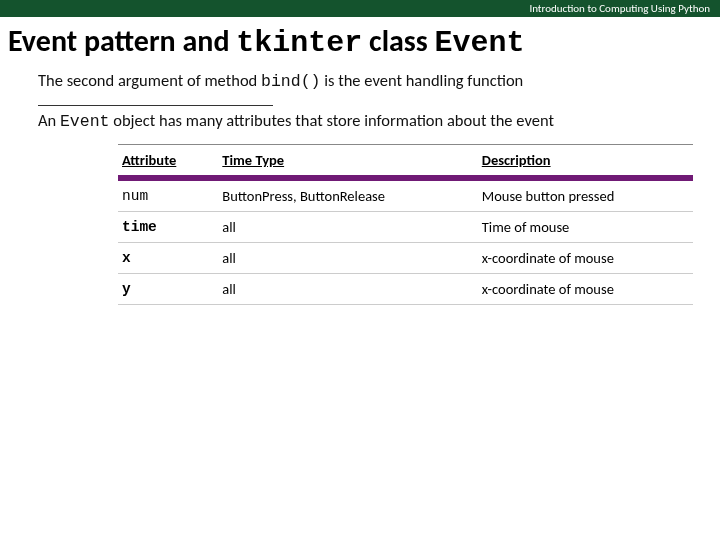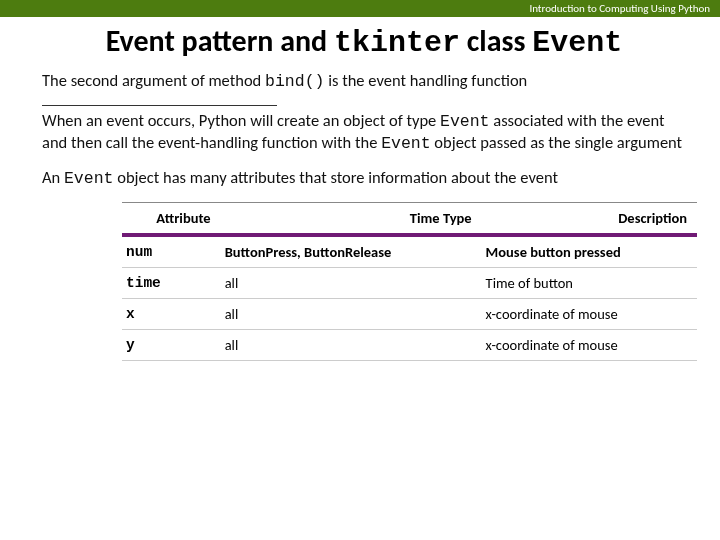--- a/index.html
+++ b/index.html
@@ -5,96 +5,92 @@
   * { margin: 0; padding: 0; box-sizing: border-box; }
   body {
     width: 720px;
     height: 540px;
     background: #ffffff;
     font-family: Calibri, "Segoe UI", Arial, sans-serif;
     color: #000;
     overflow: hidden;
   }
   .header-bar {
-    background: #4d7c0f;
+    background: #14532d;
     color: #fff;
     text-align: right;
     font-size: 11px;
     padding: 2px 10px 2px 0;
     font-weight: 500;
   }
   .title {
     font-size: 30px;
     font-weight: 700;
-    text-align: center;
     padding: 5px 0 10px 8px;
     color: #000;
   }
   .title .mono { font-family: "Courier New", monospace; }
   .content {
-    padding: 0 30px;
-    margin-left: 12px;
+    padding: 0 38px;
   }
   .para {
     font-size: 16.5px;
     line-height: 1.25;
     margin-bottom: 12px;
     color: #111;
   }
   .mono { font-family: "Courier New", monospace; }
   .underline-top {
     border-top: 1px solid #333;
     width: 235px;
     margin: 0 0 4px 0;
   }
   table {
     border-collapse: collapse;
     margin: 8px 0 0 80px;
     width: 575px;
     font-size: 14.5px;
   }
   th {
-    text-align: right;
+    text-align: left;
     font-weight: 700;
     padding: 6px 10px 6px 4px;
     border-top: 1px solid #888;
-    border-bottom: 4px solid #701a75;
+    border-bottom: 6px solid #701a75;
+    text-decoration: underline;
   }
   td {
     text-align: left;
     padding: 6px 10px 6px 4px;
     border-bottom: 1px solid #ccc;
     vertical-align: middle;
     font-weight: 400;
   }
   td.attr { font-family: "Courier New", monospace; font-weight: 700; }
-  tr.first td { font-weight: 700; }
+  tr.first td { font-weight: 400; }
 </style>
 </head>
 <body>
 
 <div class="header-bar">
   <span>Introduction to Computing Using Python</span>
 </div>
 
 <h1 class="title">
   <span>Event pattern and </span><span class="mono">tkinter</span><span> class </span><span class="mono">Event</span>
 </h1>
 
 <div class="content">
 
   <p class="para">
     <span>The second argument of method </span><span class="mono">bind()</span><span> is the event handling function</span>
   </p>
   <div class="underline-top"></div>
 
 
-  <p class="para">
-    <span>When an event occurs, Python will create an object of type </span><span class="mono">Event</span><span> associated with the event and then call the event-handling function with the </span><span class="mono">Event</span><span> object passed as the single argument</span>
-  </p>
 
   <p class="para">
     <span>An </span><span class="mono">Event</span><span> object has many attributes that store information about the event</span>
   </p>
 
   <table>
     <thead>
       <tr>
         <th>Attribute</th>
         <th>Time Type</th>
@@ -103,21 +99,21 @@
     </thead>
     <tbody>
       <tr class="first">
         <td class="attr">num</td>
         <td>ButtonPress, ButtonRelease</td>
         <td>Mouse button pressed</td>
       </tr>
       <tr>
         <td class="attr">time</td>
         <td>all</td>
-        <td>Time of button</td>
+        <td>Time of mouse</td>
       </tr>
       <tr>
         <td class="attr">x</td>
         <td>all</td>
         <td>x-coordinate of mouse</td>
       </tr>
       <tr>
         <td class="attr">y</td>
         <td>all</td>
         <td>x-coordinate of mouse</td>

